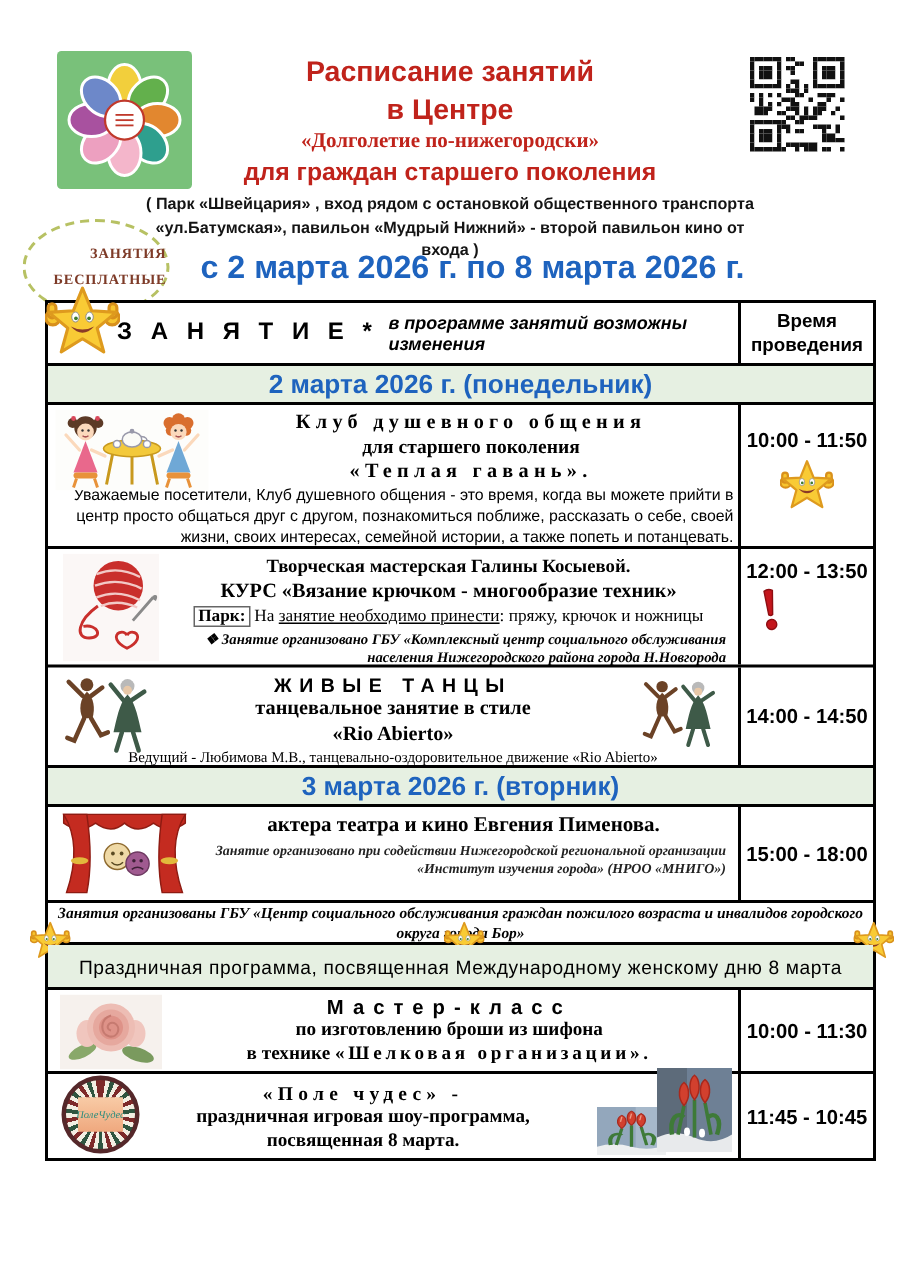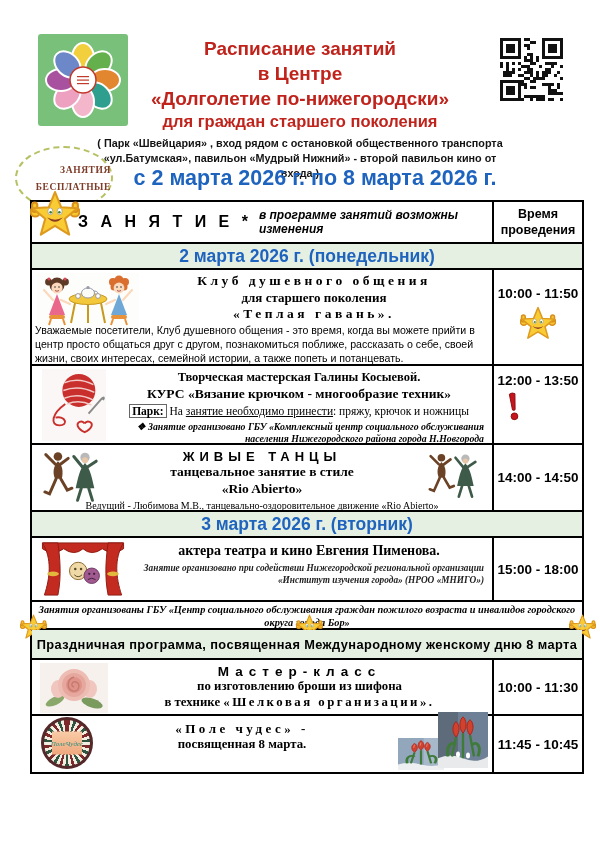--- a/index.html
+++ b/index.html
@@ -7,21 +7,21 @@
         font-family:"Liberation Sans",sans-serif;color:#000;}
 
   
   .logo{position:absolute;left:38px;top:34px;width:90px;height:92px;}
   .qr{position:absolute;left:498px;top:36px;width:67px;height:67px;background:#fff;}
   .qr-grid{display:grid;grid-template-columns:repeat(21,3px);grid-auto-rows:3px;padding:2px;background:#fff;}
   .qr-grid i{display:block;}
 
   .titles{position:absolute;left:90px;top:36px;width:420px;text-align:center;}
   .t-main{font-size:19px;font-weight:bold;line-height:1.32;color:#C0231B;}
-  .t-big{font-size:19px;}
+  .t-big{font-size:14px;font-family:Liberation Serif, serif;}
   .t-sub{font-size:16.5px;}
   .addr{font-size:10.8px;font-weight:bold;color:#141414;line-height:1.4;}
   .addr-wrap{margin-top:3px;}
 
   .badge{position:absolute;left:15px;top:146px;width:98px;height:64px;border:2px dashed #B7C163;
          border-radius:50%;display:flex;flex-direction:column;justify-content:center;gap:7px;
          text-align:right;font-family:"Liberation Serif",serif;font-weight:bold;font-size:9.5px;
          color:#7E3B28;letter-spacing:.6px;box-sizing:border-box;}
   .daterange{position:absolute;left:95px;top:166px;width:440px;text-align:center;
              font-size:21.5px;font-weight:bold;color:#1E63BE;}
@@ -46,21 +46,21 @@
   .day-4{height:27px;}
   .ttl{font-family:"Liberation Serif",serif;font-weight:bold;text-align:center;line-height:1.25;}
   .sp{letter-spacing:3.5px;}
 
   
   .r-club{height:96px;}
   .img-tea{position:absolute;left:4px;top:3px;width:104px;height:54px;}
   .club-ttls{margin:3px 6px 0 110px;}
   .club-l1{font-size:13.5px;}
   .club-l2{font-size:13px;}
-  .club-desc{font-size:10.6px;text-align:left;line-height:1.3;padding:1px 3px 0 3px;}
+  .club-desc{font-size:10.6px;text-align:right;line-height:1.3;padding:1px 3px 0 3px;}
 
   
   .r-knit{height:79px;}
   .img-yarn{position:absolute;left:10px;top:3px;width:64px;height:72px;}
   .kn-wrap{margin:4px 4px 0 78px;}
   .kn1{font-size:12.5px;}
   .kn2{font-size:13.5px;}
   .kn-imp{font-family:"Liberation Serif",serif;font-size:11.5px;text-align:center;margin-top:2px;}
   .imp-box{font-weight:bold;border:1px solid #666;padding:0 2px;}
   .u{text-decoration:underline;}
@@ -86,21 +86,21 @@
   
   .r-bor{height:28px;display:block;text-align:center;font-family:"Liberation Serif",serif;
          font-style:italic;font-weight:bold;font-size:10.3px;line-height:1.25;padding-top:2px;}
   .bor-star{position:absolute;width:27px;height:27px;bottom:-13px;}
   .bor-star.s1{left:-12px;}
   .bor-star.s2{left:264px;}
   .bor-star.s3{right:-14px;}
 
   
   .r-holiday{height:30px;background:#E6F0E2;display:flex;align-items:center;justify-content:center;
-             font-weight:bold;font-size:12.8px;letter-spacing:.4px;}
+             font-weight:normal;font-size:12.8px;letter-spacing:.4px;}
 
   
   .r-brooch{height:56px;}
   .img-rose{position:absolute;left:8px;top:3px;width:68px;height:50px;}
   .br-wrap{margin:4px 20px 0 95px;}
   .br1{font-family:"Liberation Sans",sans-serif;font-weight:bold;font-size:13.5px;letter-spacing:6px;text-align:center;}
   .br23{font-size:12.8px;}
   .sp2{letter-spacing:2.5px;}
 
   
@@ -884,20 +884,21 @@
           <g fill="#D2402E" stroke="#A8281C">
             <path d="M18 26 C13 20 15 12 18 10 C21 12 23 20 18 26 Z"></path>
             <path d="M25 22 C20 16 22 7 25 5 C28 7 30 16 25 22 Z"></path>
             <path d="M32 24 C27 18 29 10 32 8 C35 10 37 18 32 24 Z"></path>
           </g>
           <ellipse cx="20" cy="44" rx="2" ry="3" fill="#fff"></ellipse>
           <ellipse cx="30" cy="45" rx="2" ry="3" fill="#fff"></ellipse>
         </svg>
         <div class="pl-wrap">
           <div class="ttl pl1 sp">«Поле чудес» -</div>
+          <div class="ttl pl23">праздничная игровая шоу-программа,</div>
           <div class="ttl pl23">посвященная 8 марта.</div>
         </div>
       </div>
       <div class="cell-r tc-center">
         <span>11:45 - 10:45</span>
       </div>
     </div>
 
   </div>
 </div>

